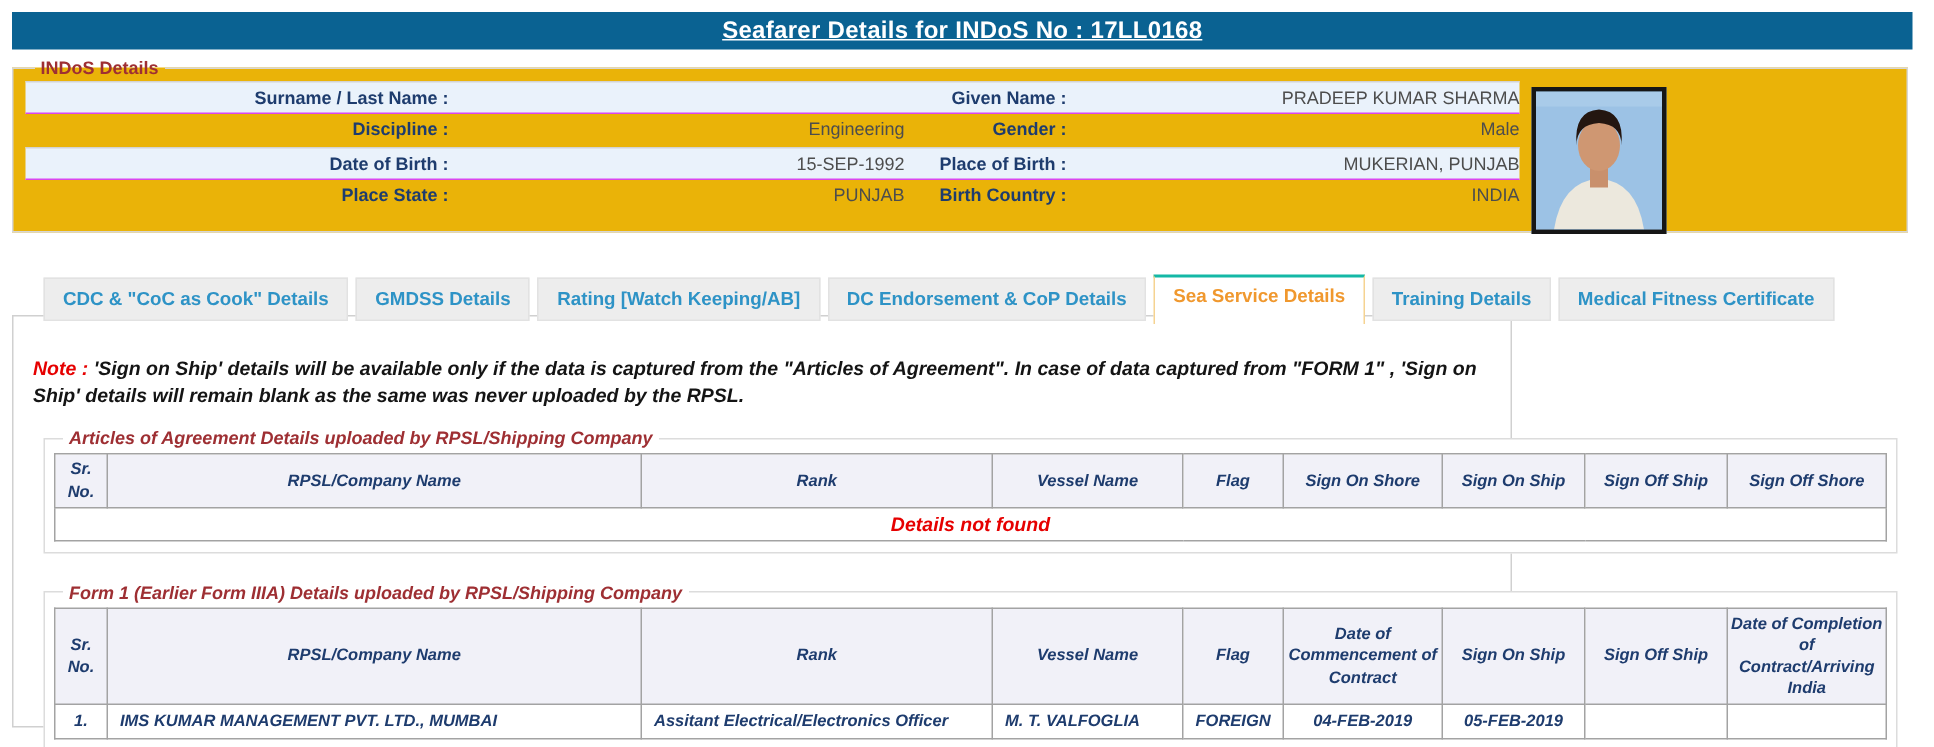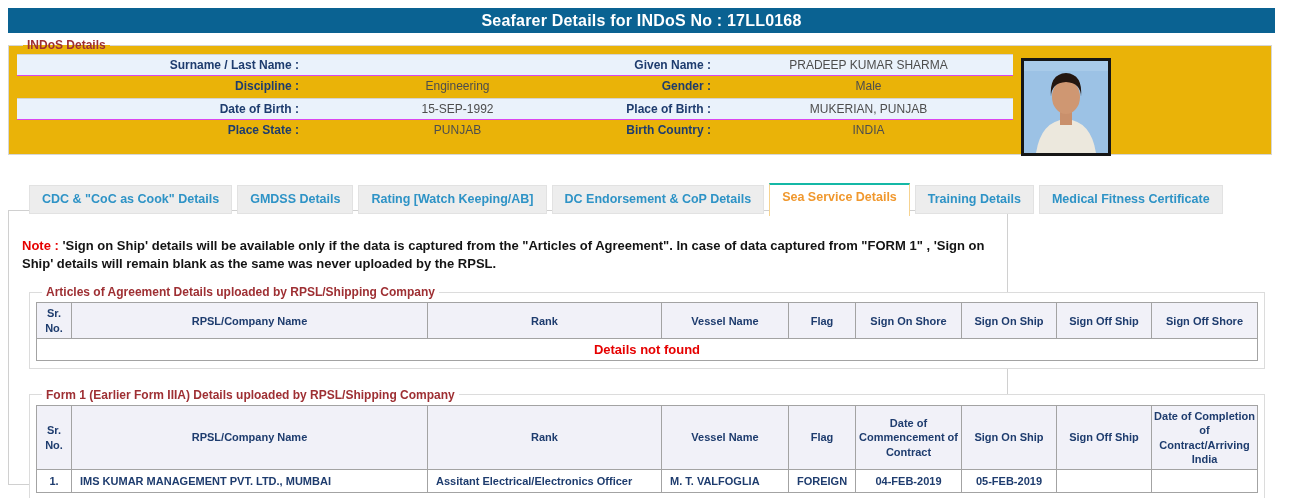--- a/index.html
+++ b/index.html
@@ -9,38 +9,39 @@
     background:#ffffff;
     font-family:"Liberation Sans", sans-serif;
   }
 
   
   .title-bar {
     position:absolute; left:8px; top:8px; width:1267px; height:25px;
     background:#0a6292; color:#ffffff;
     font-size:16px; font-weight:bold; text-align:center; line-height:25px;
     letter-spacing:.2px;
+    text-decoration:underline;
   }
 
   
   fieldset.indos {
     position:absolute; left:8px; top:38px; width:1264px; height:117px;
     border:1px solid #d6d6d6; padding:2px 8px 0 8px; margin:0; background:#eab308;
   }
   fieldset legend {
     font-size:12px; font-weight:bold; color:#9e2f33; padding:0 4px; margin-left:6px;
   }
   .indos-rows { width:996px; }
   .indos-row {
     display:grid; grid-template-columns:286px 300px 112px 1fr;
     height:22px; line-height:21px; font-size:12px;
   }
   .indos-row.alt { background:#eaf2fb; border-top:1px solid #d3d3d3; border-bottom:1px solid #d946ef; }
   .f-label { text-align:right; font-weight:bold; color:#1e3c6e; padding-right:4px; white-space:nowrap; }
-  .f-value { text-align:center; color:#4d4d4d; padding-left:9px; white-space:nowrap; }
+  .f-value { text-align:right; color:#4d4d4d; padding-left:9px; white-space:nowrap; }
 
   .photo-frame {
     position:absolute; top:6px; right:160px; width:90px; height:98px;
     border:3px solid #161616; background:#9cc2e5; overflow:hidden;
   }
   .photo-frame svg { display:block; width:100%; height:100%; }
 
   
   .tabs {
     position:absolute; left:8px; top:183px; display:flex; gap:5px;
@@ -53,21 +54,21 @@
   }
   .tab.active {
     background:#ffffff; color:#f0982e;
     border:1px solid #f6d391; border-top:2px solid #14b8a6; border-bottom:none;
     padding:5px 12px 12px 12px; margin-bottom:-2px; position:relative;
   }
 
   
   .panel {
     position:absolute; left:8px; top:210px; width:1000px; height:275px;
-    border:1px solid #d0d0d0; background:#fff; z-index:1;
+    border:1px solid #d0d0d0; background:#fff; z-index:1;font-style:italic;
   }
   .note {
     margin:26px 14px 12px 13px; font-size:13px; font-weight:bold;
     color:#141414; line-height:1.4;
   }
   .note .note-label { color:#e60000; }
 
   fieldset.tbl-fs {
     margin:12px 16px 0 20px; border:1px solid #dcdcdc;
     padding:3px 6px 7px 6px; background:#fff;

